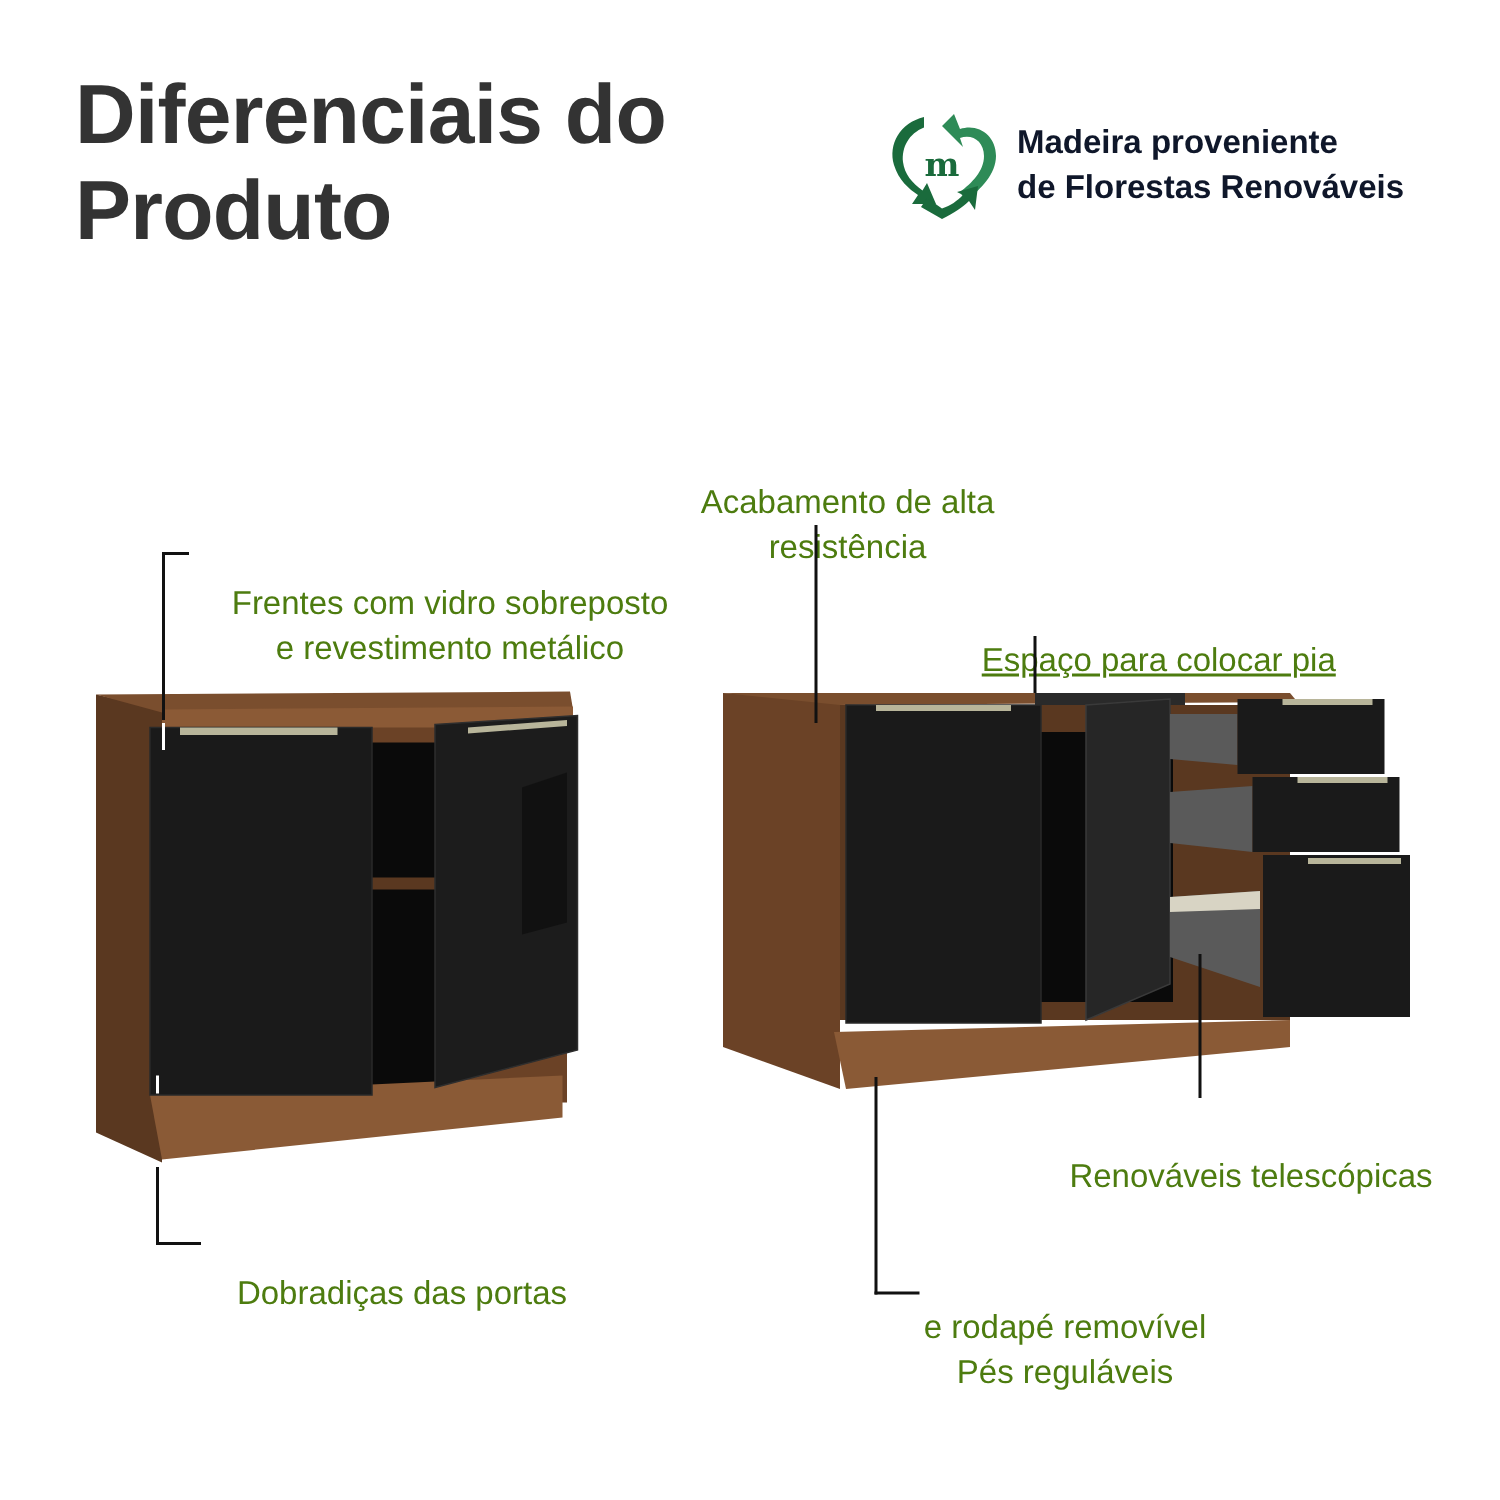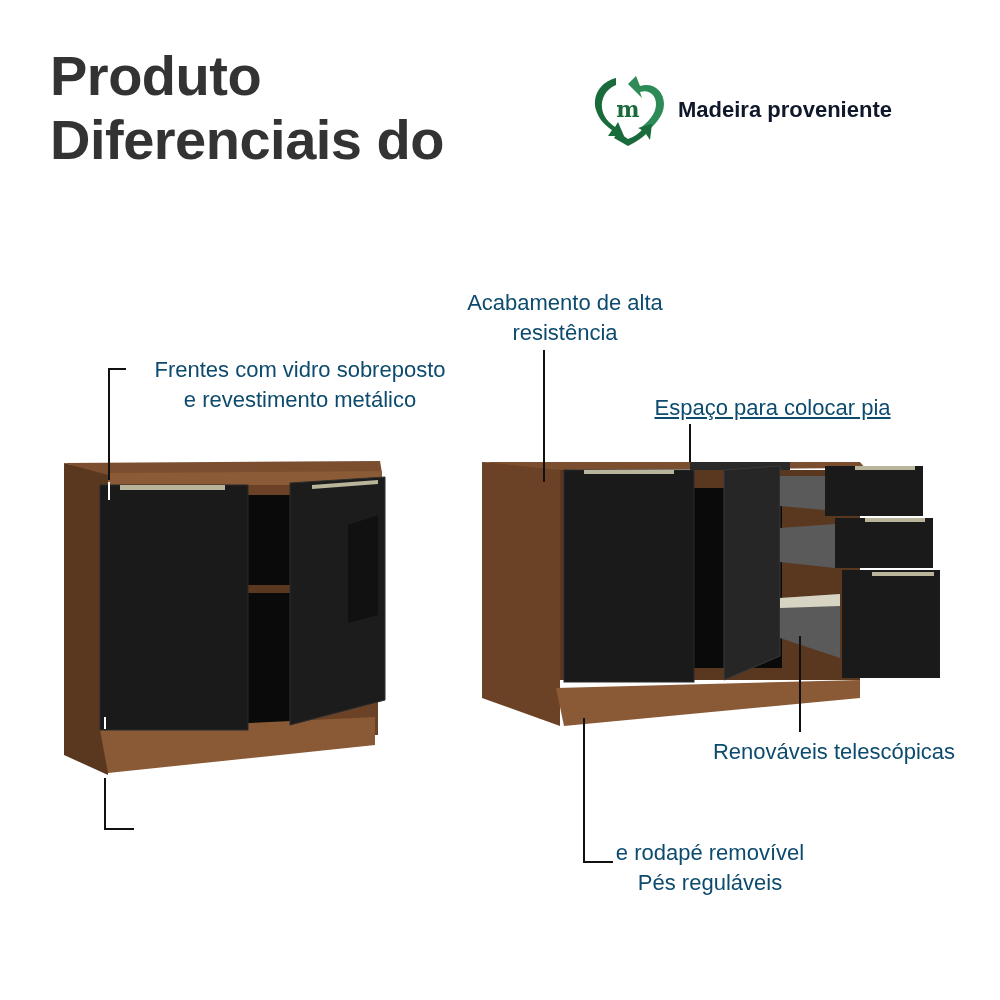--- a/index.html
+++ b/index.html
@@ -12,49 +12,50 @@
     font-size: 56px; line-height: 64px; color: #333333; letter-spacing: -0.5px;
   }
   .title span { display: block; }
 
   .badge { position: absolute; left: 588px; top: 72px; display: flex; align-items: center; }
   .badge-icon { width: 80px; height: 76px; }
   .badge-text { margin-left: 10px; font-weight: 700; font-size: 22px; line-height: 30px; color: #0f172a; }
   .badge-text span { display: block; white-space: nowrap; }
 
   .label {
-    position: absolute; font-size: 22px; line-height: 30px; color: #0c4a6e;
-    text-align: center; white-space: nowrap;
+    position: absolute; font-size: 22px; line-height: 30px; color: #4d7c0f;
+    text-align: center; white-space: nowrap; margin-top: 32px;
   }
   .label span { display: block; }
 
   .line { position: absolute; background: #111111; }
 
   .furniture { position: absolute; }
 </style>
 </head>
 <body>
 
 <div class="title">
+  <span>Diferenciais do</span>
   <span>Produto</span>
-  <span>Diferenciais do</span>
 </div>
 
 <div class="badge">
   <svg class="badge-icon" viewBox="0 0 80 76">
 
     <path d="M28 6 C12 10 4 24 8 38 C11 48 18 54 24 58 L20 64 L36 64 L30 50 L27 55 C20 50 15 44 14 36 C13 26 18 17 28 13 Z" fill="#1a6b3c"></path>
 
     <path d="M40 12 L48 4 L52 14 C64 10 76 18 76 32 C76 44 66 54 56 62 L52 56 C60 50 68 42 68 32 C68 22 60 17 52 20 L54 26 Z" fill="#2e8b57"></path>
 
     <path d="M26 66 L40 74 C48 70 54 66 58 62 L62 68 L64 52 L50 56 L54 58 C50 62 46 65 40 67 L30 60 Z" fill="#1a6b3c"></path>
     <text x="40" y="45" text-anchor="middle" font-family="DejaVu Serif, serif" font-weight="700" font-size="22" fill="#1a6b3c">m</text>
   </svg>
   <div class="badge-text">
     <span>Madeira proveniente</span>
+    <span>de Florestas Renováveis</span>
   </div>
 </div>
 
 <svg class="furniture" style="left:60px; top:455px;" width="330" height="330" viewBox="0 0 330 330">
 
   <polygon points="4,8 48,18 48,320 4,300" fill="#5a3820"></polygon>
 
   <polygon points="4,8 320,6 322,18 48,20" fill="#7a4e2e"></polygon>
   <polygon points="48,18 322,16 322,30 48,32" fill="#8b5a36"></polygon>
 
@@ -105,20 +106,21 @@
 
 <div class="label" style="left:130px; top:355px; width:340px;">
   <span>Frentes com vidro sobreposto</span>
   <span>e revestimento metálico</span>
 </div>
 <div class="line" style="left:108px; top:368px; width:18px; height:2px;"></div>
 <div class="line" style="left:108px; top:368px; width:2px; height:112px;"></div>
 <div class="line" style="left:108px; top:482px; width:2px; height:18px; background:#ffffff;"></div>
 
 <div class="label" style="left:138px; top:815px; width:260px;">
+  <span>Dobradiças das portas</span>
 </div>
 <div class="line" style="left:104px; top:717px; width:2px; height:12px; background:#ffffff;"></div>
 <div class="line" style="left:104px; top:778px; width:2px; height:52px;"></div>
 <div class="line" style="left:104px; top:828px; width:30px; height:2px;"></div>
 
 <div class="label" style="left:440px; top:288px; width:250px;">
   <span>Acabamento de alta</span>
   <span>resistência</span>
 </div>
 <div class="line" style="left:543px; top:350px; width:2px; height:132px;"></div>

